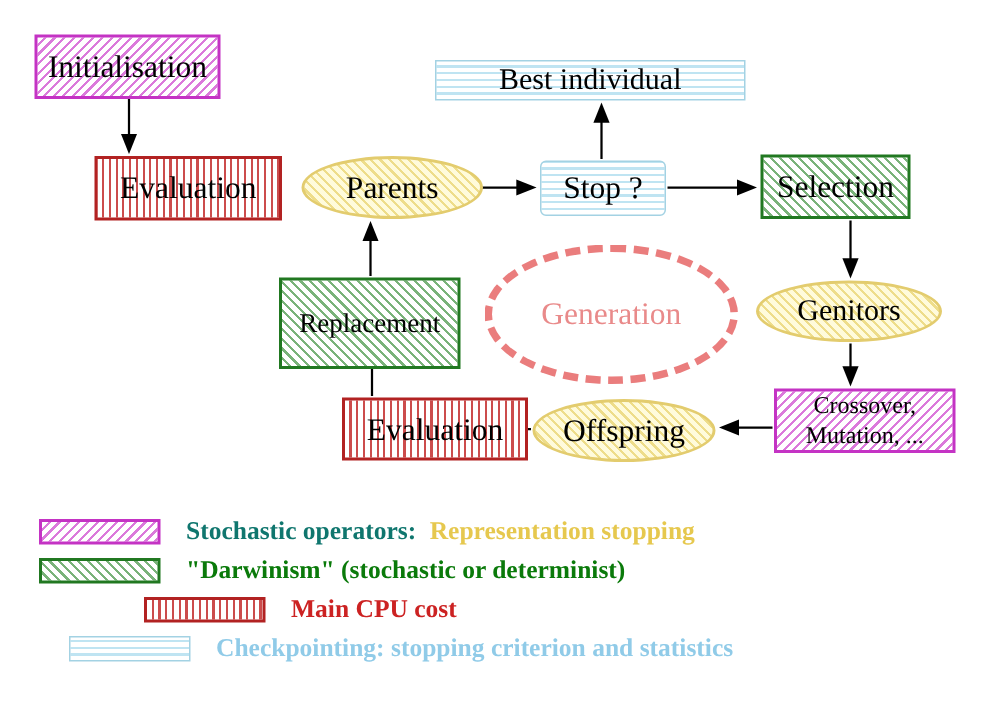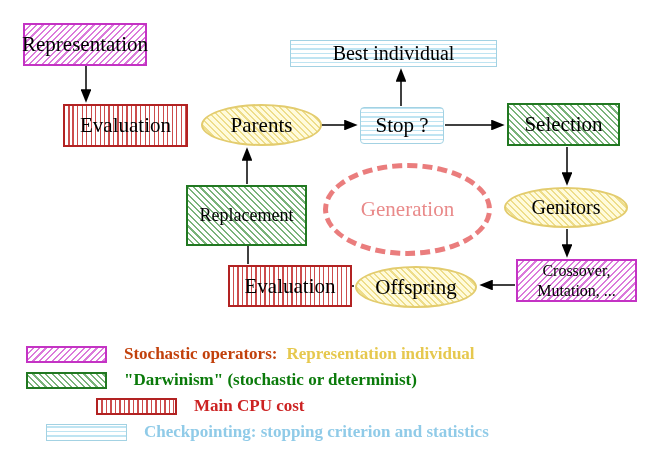--- a/index.html
+++ b/index.html
@@ -61,51 +61,51 @@
     <line x1="401" y1="106" x2="401" y2="71" stroke="#000" stroke-width="1.5" marker-end="url(#ah)"></line>
     <line x1="445" y1="125" x2="502" y2="125" stroke="#000" stroke-width="1.5" marker-end="url(#ah)"></line>
     <line x1="567" y1="147" x2="567" y2="183" stroke="#000" stroke-width="1.5" marker-end="url(#ah)"></line>
     <line x1="567" y1="229" x2="567" y2="255" stroke="#000" stroke-width="1.5" marker-end="url(#ah)"></line>
     <line x1="515" y1="285" x2="482" y2="285" stroke="#000" stroke-width="1.5" marker-end="url(#ah)"></line>
     <line x1="354" y1="286" x2="317" y2="286" stroke="#000" stroke-width="1.5" marker-end="url(#ah)"></line>
     <line x1="248" y1="264" x2="248" y2="232" stroke="#000" stroke-width="1.5" marker-end="url(#ah)"></line>
     <line x1="247" y1="184" x2="247" y2="150" stroke="#000" stroke-width="1.5" marker-end="url(#ah)"></line>
   </svg>
 
-  <div class="node magenta-hatch" style="left:23px;top:23px;width:124px;height:43px;font-size:21px;">Representation</div>
+  <div class="node magenta-hatch" style="left:23px;top:23px;width:124px;height:43px;font-size:21px;">Initialisation</div>
 
   <div class="node red-stripes" style="left:23px;top:104px;width:125px;height:43px;font-size:21px;">Evaluation</div>
 
   <div class="node yellow-ellipse" style="left:201px;top:104px;width:121px;height:42px;font-size:21px;">Parents</div>
 
   <div class="node cyan-lines" style="left:290px;top:40px;width:207px;height:27px;font-size:20px;">Best individual</div>
 
   <div class="node cyan-lines" style="left:360px;top:107px;width:84px;height:37px;font-size:21px;border-radius:4px;">Stop ?</div>
 
-  <div class="node green-hatch" style="left:507px;top:103px;width:113px;height:43px;font-size:21px;">Selection</div>
+  <div class="node green-hatch" style="left:507px;top:103px;width:100px;height:43px;font-size:21px;">Selection</div>
 
   <div class="node yellow-ellipse" style="left:504px;top:187px;width:124px;height:41px;font-size:20px;">Genitors</div>
 
   <div class="node magenta-hatch" style="left:516px;top:259px;width:121px;height:43px;font-size:16px;flex-direction:column;line-height:1.2;">
     <div>Crossover,</div>
     <div>Mutation, ...</div>
   </div>
 
   <div class="node yellow-ellipse" style="left:355px;top:266px;width:122px;height:42px;font-size:21px;">Offspring</div>
 
   <div class="node red-stripes" style="left:188px;top:265px;width:124px;height:42px;font-size:21px;">Evaluation</div>
 
   <div class="node green-hatch" style="left:186px;top:185px;width:121px;height:61px;font-size:18px;">Replacement</div>
 
   <div class="node generation" style="left:323px;top:163px;width:169px;height:93px;font-size:21px;">Generation</div>
 
   <div class="legend-row" style="left:26px;top:344px;">
     <span class="swatch magenta-hatch"></span>
     <span class="legend-text">
-      <span style="color:#c2410c;">Stochastic operators:</span><span class="legend-part2" style="color:#e6c84e;">Representation individual</span>
+      <span style="color:#0f766e;">Stochastic operators:</span><span class="legend-part2" style="color:#e6c84e;">Representation stopping</span>
     </span>
   </div>
 
   <div class="legend-row" style="left:26px;top:370px;">
     <span class="swatch green-hatch"></span>
     <span class="legend-text">
       <span style="color:#0a7a0a;">"Darwinism" (stochastic or determinist)</span>
     </span>
   </div>
 

